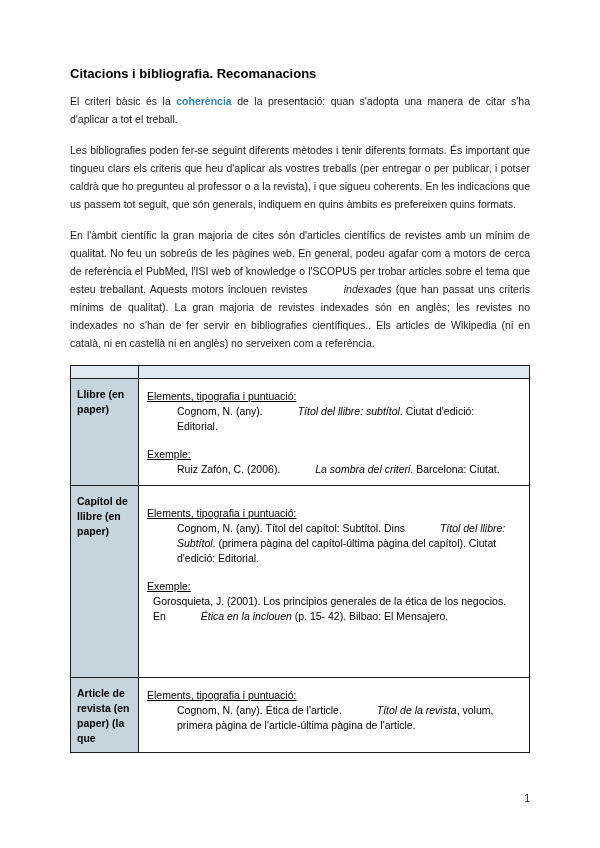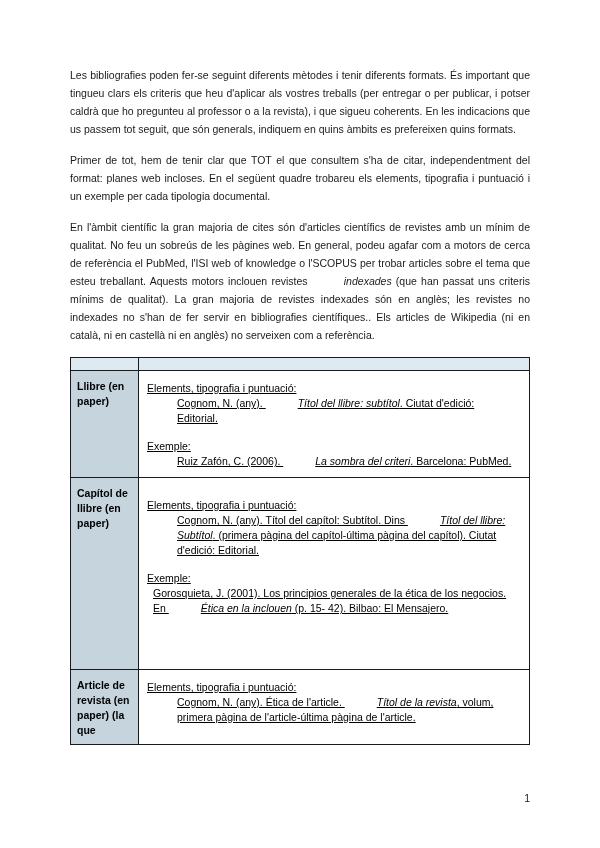--- a/index.html
+++ b/index.html
@@ -34,56 +34,57 @@
   td.label-cell {
     width: 68px; background: #C6D4DD; font-weight: bold;
     padding: 8px 5px 6px 6px;
   }
   td.v-mid { vertical-align: middle; }
   td.content-cell { background: #ffffff; padding: 10px 14px 8px 8px; }
   td.pad-top { padding-top: 20px; }
   .row-1 td { height: 105px; }
   .row-2 td { height: 192px; }
   .row-3 td { height: 60px; }
-  .fmt-line { margin: 0 0 0 30px; text-decoration: underline; }
+  .fmt-line { margin: 0 0 0 30px; }
   .fmt-line.sm { margin-left: 6px; }
   .ex-head { margin-top: 13px; }
   .page-number {
     position: absolute; right: 70px; bottom: 44px;
     font-size: 10.5px; color: #1a1a1a;
   }
 </style>
 </head>
 <body>
 
 <div class="page">
 
+  <h1 class="doc-title">Citacions i bibliografia. Recomanacions</h1>
 
+  <p class="body"><span>El criteri bàsic és la </span><span class="accent bold">coherència</span><span> de la presentació: quan s'adopta una manera de citar s'ha d'aplicar a tot el treball.</span></p>
 
   <p class="body">Les bibliografies poden fer-se seguint diferents mètodes i tenir diferents formats. És important que tingueu clars els criteris que heu d'aplicar als vostres treballs (per entregar o per publicar, i potser caldrà que ho pregunteu al professor o a la revista), i que sigueu coherents. En les indicacions que us passem tot seguit, que són generals, indiquem en quins àmbits es prefereixen quins formats.</p>
 
 
-  <p class="body">Primer de tot, hem de tenir clar que TOT el que consultem s'ha de citar, independentment del format: planes web incloses. En el següent quadre trobareu els elements, tipografia i puntuació i un exemple per cada tipologia documental.</p>
 
   <p class="body"><span>En l'àmbit científic la gran majoria de cites són d'articles científics de revistes amb un mínim de qualitat. No feu un sobreús de les pàgines web. En general, podeu agafar com a motors de cerca de referència el PubMed, l'ISI web of knowledge o l'SCOPUS per trobar articles sobre el tema que esteu treballant. Aquests motors inclouen revistes </span><span class="italic">indexades</span><span> (que han passat uns criteris mínims de qualitat). La gran majoria de revistes indexades són en anglès; les revistes no indexades no s'han de fer servir en bibliografies científiques.. Els articles de Wikipedia (ni en català, ni en castellà ni en anglès)  no serveixen com a referència.</span></p>
 
   <table class="cit">
     <tbody>
         <tr class="thead">
       <td></td>
       <td></td>
     </tr>
 
     <tr class="row-1">
       <td class="label-cell">Llibre (en paper)</td>
       <td class="content-cell">
         <div class="u">Elements, tipografia i puntuació:</div>
         <div class="fmt-line"><span>Cognom, N. (any). </span><span class="italic">Títol del llibre: subtítol</span><span>. Ciutat d'edició: Editorial.</span></div>
         <div class="u ex-head">Exemple:</div>
-        <div class="fmt-line"><span>Ruiz Zafón, C. (2006). </span><span class="italic">La sombra del criteri</span><span>. Barcelona: PubMed.</span></div>
+        <div class="fmt-line"><span>Ruiz Zafón, C. (2006). </span><span class="italic">La sombra del criteri</span><span>. Barcelona: Ciutat.</span></div>
       </td>
     </tr>
 
     <tr class="row-2">
       <td class="label-cell v-mid">Capítol de llibre (en paper)</td>
       <td class="content-cell pad-top">
         <div class="u">Elements, tipografia i puntuació:</div>
         <div class="fmt-line"><span>Cognom, N. (any). Títol del capítol: Subtítol. Dins </span><span class="italic">Títol del llibre: Subtítol</span><span>. (primera pàgina del capítol-última pàgina del capítol).  Ciutat d'edició: Editorial.</span></div>
         <div class="u ex-head">Exemple:</div>
         <div class="fmt-line sm"><span>Gorosquieta, J. (2001). Los principios generales de la ética de los negocios. En </span><span class="italic">Ética en la inclouen</span><span> (p. 15- 42). Bilbao: El Mensajero.</span></div>

